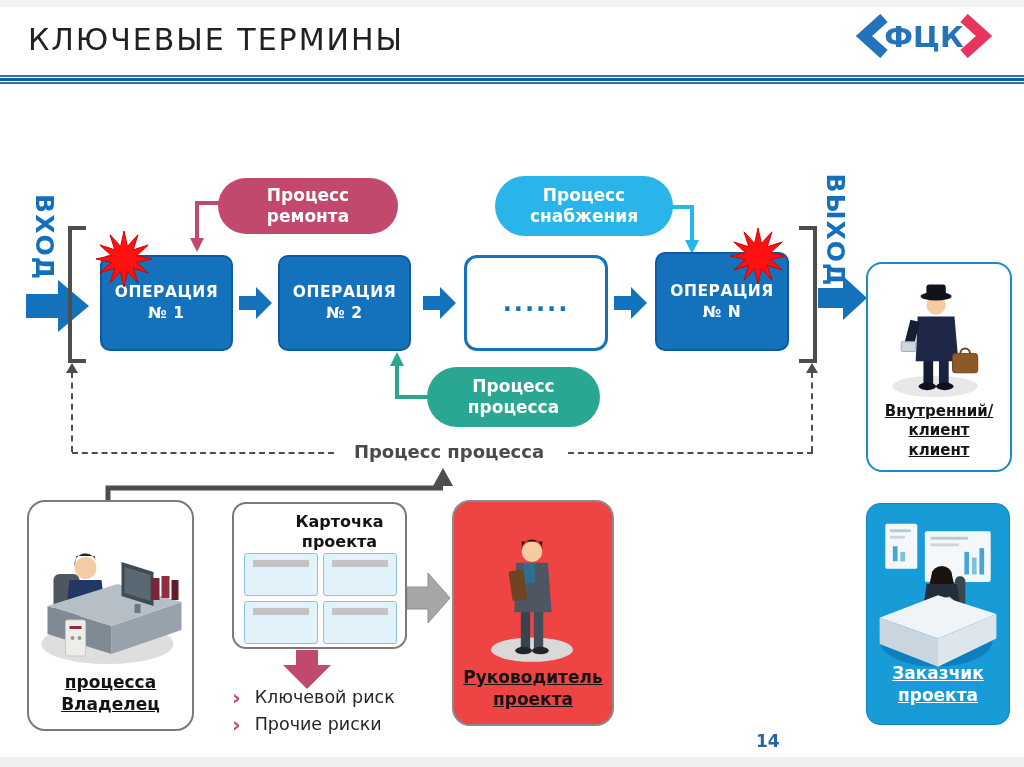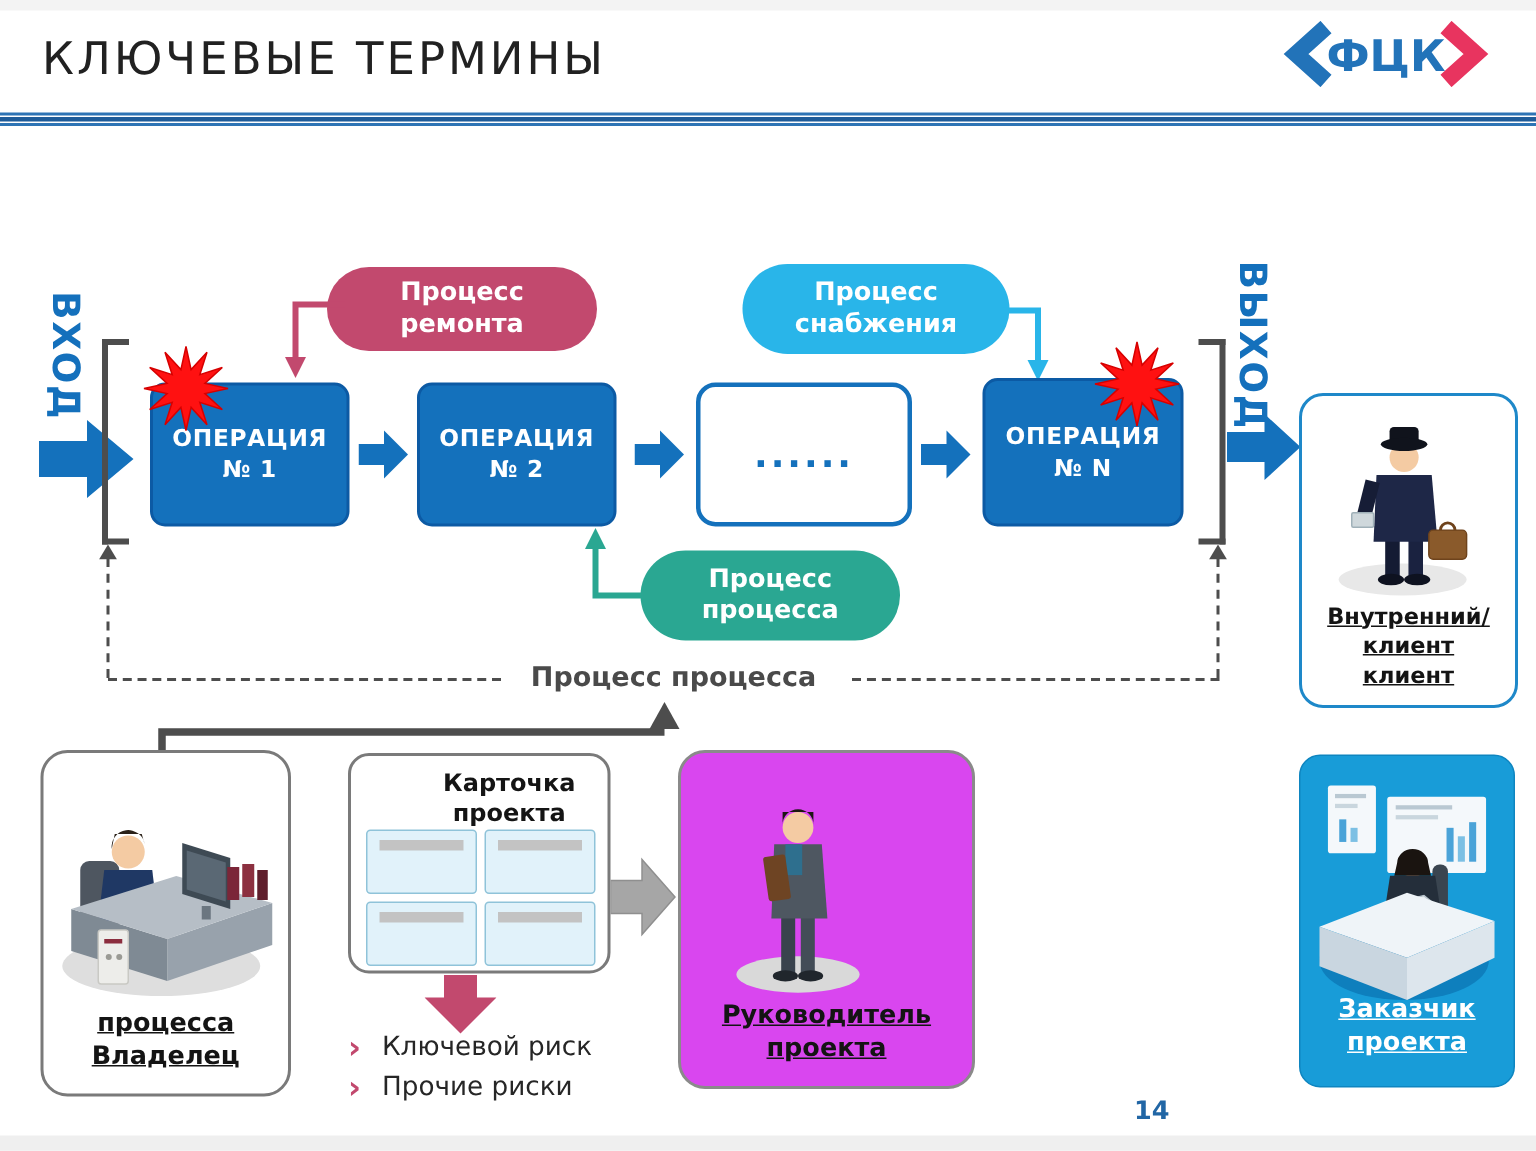--- a/index.html
+++ b/index.html
@@ -40,21 +40,21 @@
   
   .dash-v{border-left:2px dashed #4d4d4d;width:0;height:80px;}
   .dash-h{border-top:2px dashed #4d4d4d;height:0;}
   .boundary-label{font-weight:bold;font-size:18px;color:#4a4a4a;text-align:center;}
   
   .card{border-radius:18px;background:#fff;}
   .card-label{position:absolute;left:0;right:0;text-align:center;font-weight:bold;
               color:#141414;font-size:17px;line-height:1.3;text-decoration:underline;}
   .card-owner{border:2px solid #7a7a7a;}
   .card-kart{border:2px solid #7a7a7a;border-radius:14px;}
-  .card-manager{border:2px solid #8a8a8a;background:#d946ef;padding-left:36px;}
+  .card-manager{border:2px solid #8a8a8a;background:#ef4444;}
   .card-client{border:2px solid #1e88c9;border-radius:16px;}
   .card-customer{background:#189cd8;border:1px solid #0e85c0;border-radius:14px;}
   .kart-title{position:absolute;top:8px;left:0;right:0;text-align:center;font-weight:bold;
               font-size:16px;line-height:1.25;color:#141414;padding-left:40px;}
   .mini-grid{position:absolute;left:10px;top:49px;display:grid;grid-template-columns:74px 74px;
              grid-template-rows:43px 43px;gap:5px;}
   .mini-card{background:#e1f2fa;border:1px solid #8fc3d9;border-radius:3px;}
   .mini-bar{height:7px;background:#c3c3c3;margin:6px 8px 0 8px;}
   
   .risk-item{position:absolute;left:232px;display:flex;align-items:baseline;gap:14px;}

